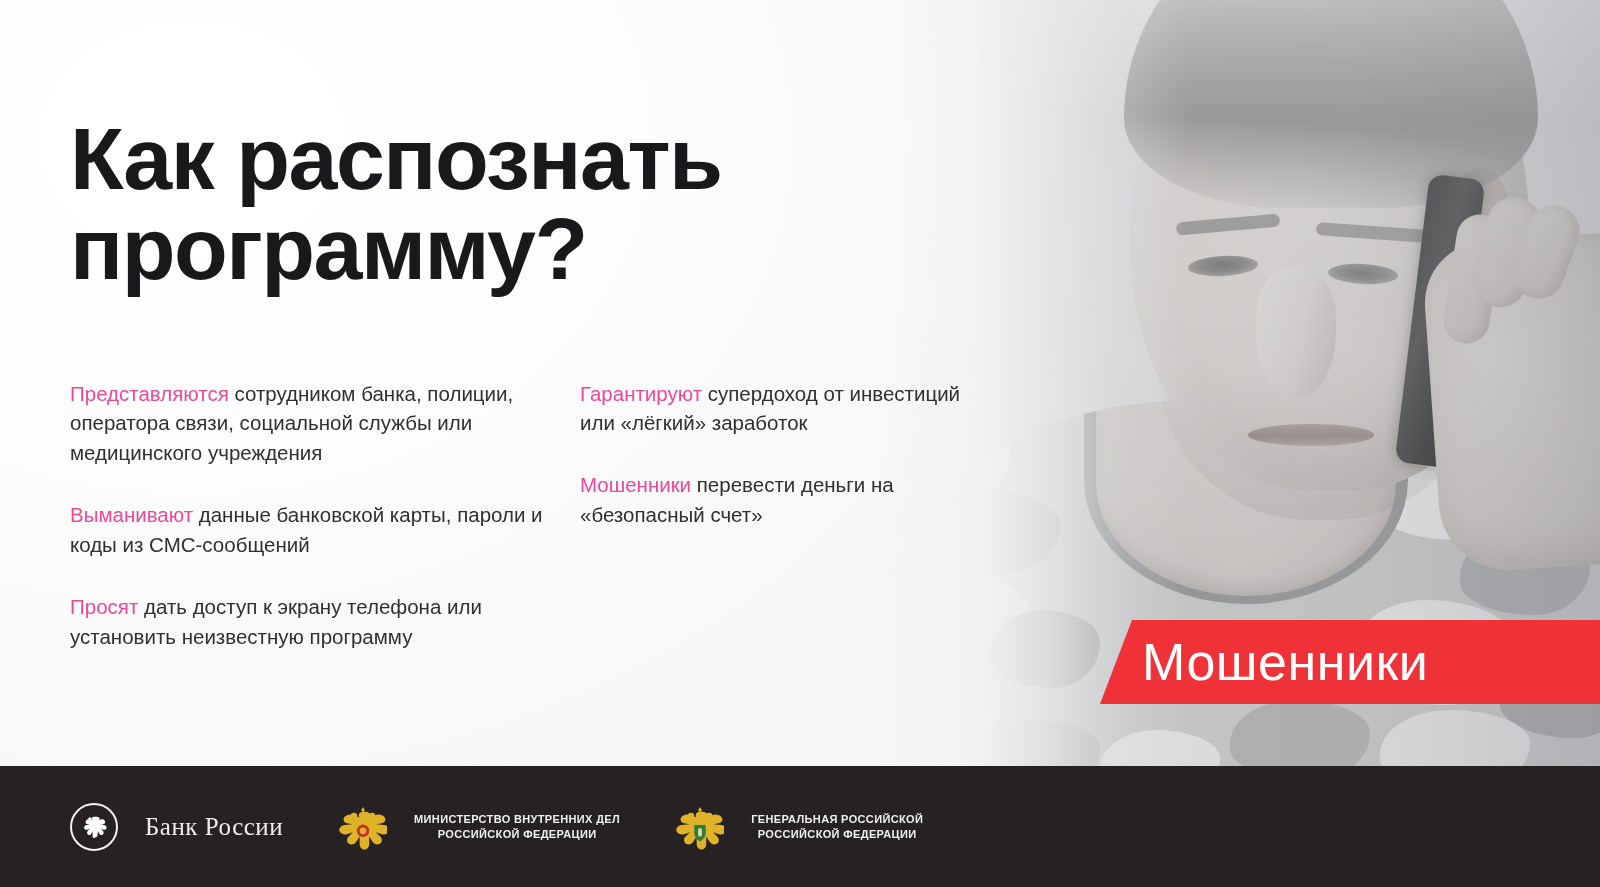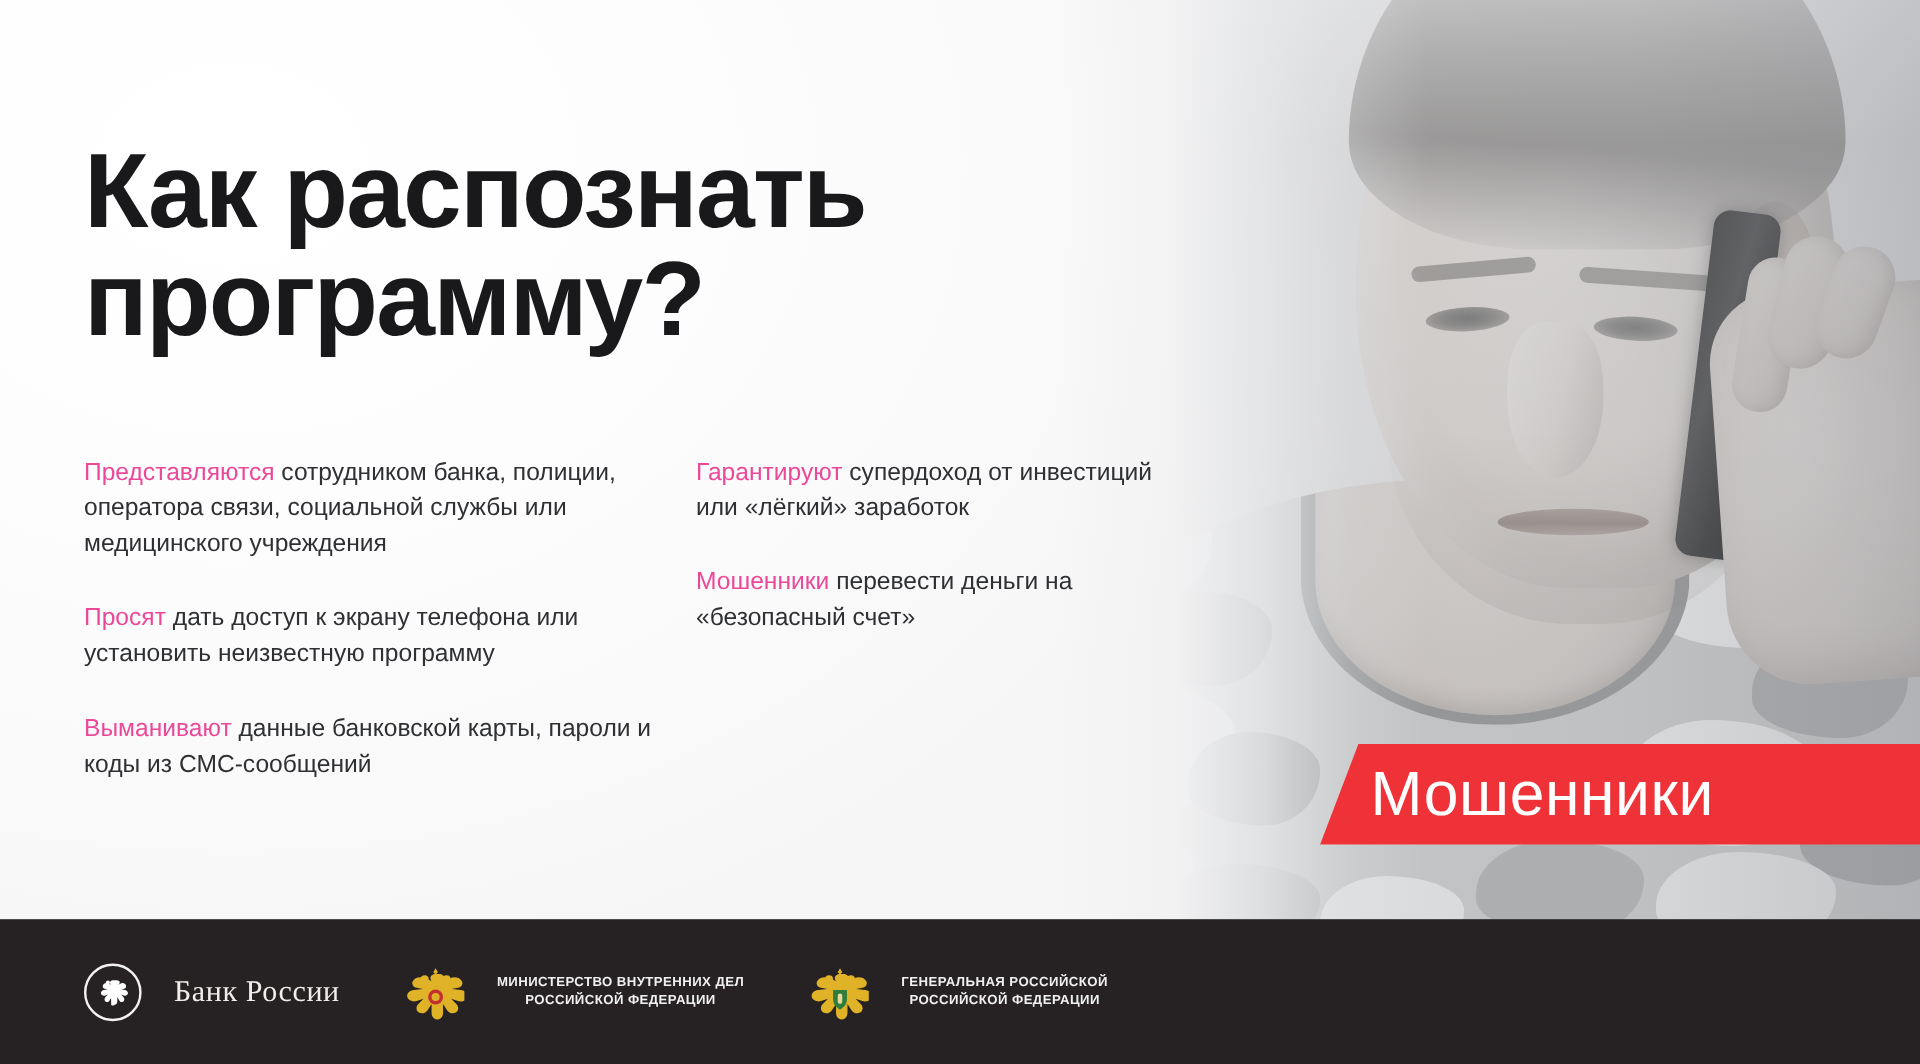--- a/index.html
+++ b/index.html
@@ -342,24 +342,24 @@
     <span class="ln">Как распознать</span>
     <span class="ln">программу?</span>
   </h1>
 
   <div class="cols">
     <div class="col left">
       <p class="bullet">
         <span class="kw">Представляются</span><span> сотрудником банка, полиции, оператора связи, социальной службы или медицинского учреждения</span>
       </p>
       <p class="bullet">
-        <span class="kw">Просят</span><span> дать доступ к экрану телефона или установить неизвестную программу</span>
+        <span class="kw">Выманивают</span><span> данные банковской карты, пароли и коды из СМС-сообщений</span>
       </p>
       <p class="bullet">
-        <span class="kw">Выманивают</span><span> данные банковской карты, пароли и коды из СМС-сообщений</span>
+        <span class="kw">Просят</span><span> дать доступ к экрану телефона или установить неизвестную программу</span>
       </p>
     </div>
     <div class="col right">
       <p class="bullet">
         <span class="kw">Гарантируют</span><span> супердоход от инвестиций или «лёгкий» заработок</span>
       </p>
       <p class="bullet">
         <span class="kw">Мошенники</span><span> перевести деньги на «безопасный счет»</span>
       </p>
     </div>

